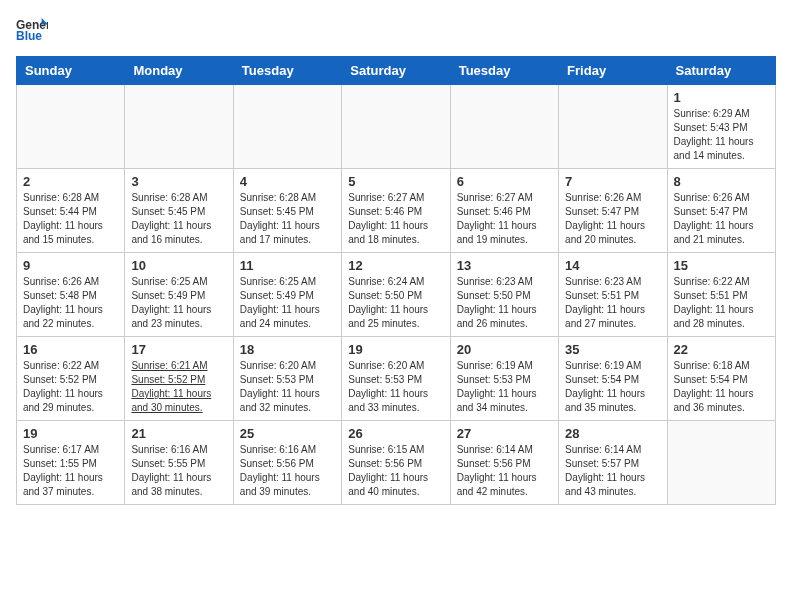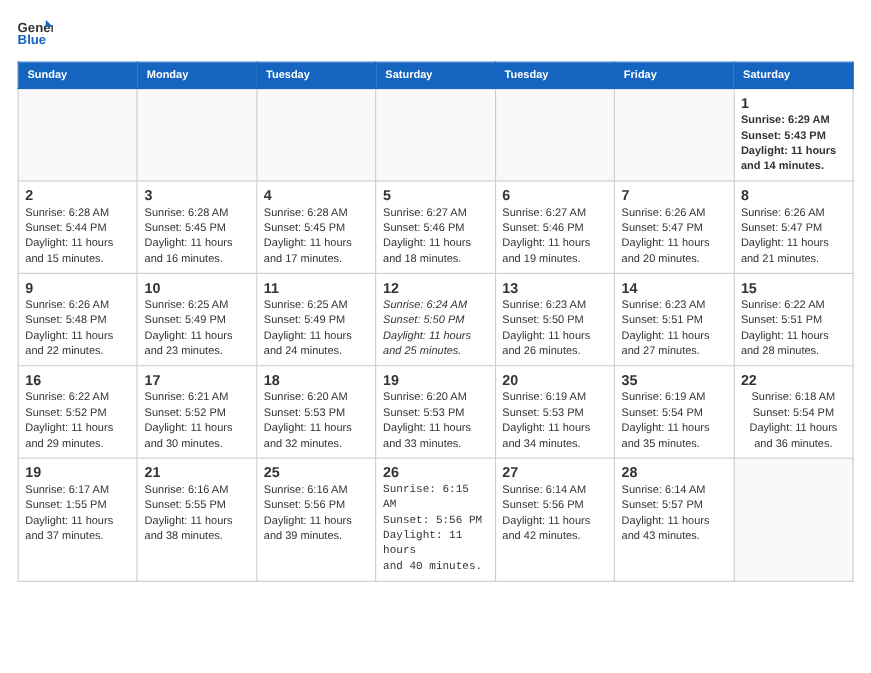--- a/index.html
+++ b/index.html
@@ -40,21 +40,21 @@
     .calendar {
       width: 100%;
       border-collapse: collapse;
       border: 1px solid #ccc;
     }
     .calendar th {
       background: #1565C0;
       color: #fff;
       text-align: left;
       padding: 6px 8px;
-      font-size: 10px;
+      font-size: 13px;
       font-weight: bold;
       border: 1px solid #1565C0;
     }
     .calendar td {
       vertical-align: top;
       border: 1px solid #ccc;
       padding: 5px 6px;
       width: 108px;
       min-height: 80px;
       font-size: 10.5px;
@@ -112,21 +112,21 @@
   <tbody id="cal-body">
       <tr>
         <td class="empty"></td>
         <td class="empty"></td>
         <td class="empty"></td>
         <td class="empty"></td>
         <td class="empty"></td>
         <td class="empty"></td>
         <td>
           <span class="day-num">1</span>
-          <div class="day-info" style="white-space: pre-line; font-weight: bold;">Sunrise: 6:29 AM
+          <div class="day-info" style="white-space: pre-line;">Sunrise: 6:29 AM
 Sunset: 5:43 PM
 Daylight: 11 hours
 and 14 minutes.</div>
         </td>
       </tr>
       <tr>
         <td>
           <span class="day-num">2</span>
           <div class="day-info" style="white-space: pre-line;">Sunrise: 6:28 AM
 Sunset: 5:44 PM
@@ -193,21 +193,21 @@
         </td>
         <td>
           <span class="day-num">11</span>
           <div class="day-info" style="white-space: pre-line;">Sunrise: 6:25 AM
 Sunset: 5:49 PM
 Daylight: 11 hours
 and 24 minutes.</div>
         </td>
         <td>
           <span class="day-num">12</span>
-          <div class="day-info" style="white-space: pre-line; font-style: italic;">Sunrise: 6:24 AM
+          <div class="day-info" style="white-space: pre-line;">Sunrise: 6:24 AM
 Sunset: 5:50 PM
 Daylight: 11 hours
 and 25 minutes.</div>
         </td>
         <td>
           <span class="day-num">13</span>
           <div class="day-info" style="white-space: pre-line;">Sunrise: 6:23 AM
 Sunset: 5:50 PM
 Daylight: 11 hours
 and 26 minutes.</div>
@@ -230,21 +230,21 @@
       <tr>
         <td>
           <span class="day-num">16</span>
           <div class="day-info" style="white-space: pre-line;">Sunrise: 6:22 AM
 Sunset: 5:52 PM
 Daylight: 11 hours
 and 29 minutes.</div>
         </td>
         <td>
           <span class="day-num">17</span>
-          <div class="day-info" style="white-space: pre-line;">Sunrise: 6:21 AM
+          <div class="day-info" style="white-space: pre-line; text-decoration: underline;">Sunrise: 6:21 AM
 Sunset: 5:52 PM
 Daylight: 11 hours
 and 30 minutes.</div>
         </td>
         <td>
           <span class="day-num">18</span>
           <div class="day-info" style="white-space: pre-line;">Sunrise: 6:20 AM
 Sunset: 5:53 PM
 Daylight: 11 hours
 and 32 minutes.</div>
@@ -265,21 +265,21 @@
         </td>
         <td>
           <span class="day-num">35</span>
           <div class="day-info" style="white-space: pre-line;">Sunrise: 6:19 AM
 Sunset: 5:54 PM
 Daylight: 11 hours
 and 35 minutes.</div>
         </td>
         <td>
           <span class="day-num">22</span>
-          <div class="day-info" style="white-space: pre-line; text-align: center;">Sunrise: 6:18 AM
+          <div class="day-info" style="white-space: pre-line;">Sunrise: 6:18 AM
 Sunset: 5:54 PM
 Daylight: 11 hours
 and 36 minutes.</div>
         </td>
       </tr>
       <tr>
         <td>
           <span class="day-num">19</span>
           <div class="day-info" style="white-space: pre-line;">Sunrise: 6:17 AM
 Sunset: 1:55 PM
@@ -295,21 +295,21 @@
         </td>
         <td>
           <span class="day-num">25</span>
           <div class="day-info" style="white-space: pre-line;">Sunrise: 6:16 AM
 Sunset: 5:56 PM
 Daylight: 11 hours
 and 39 minutes.</div>
         </td>
         <td>
           <span class="day-num">26</span>
-          <div class="day-info" style="white-space: pre-line; font-family: Liberation Mono, monospace;">Sunrise: 6:15 AM
+          <div class="day-info" style="white-space: pre-line;">Sunrise: 6:15 AM
 Sunset: 5:56 PM
 Daylight: 11 hours
 and 40 minutes.</div>
         </td>
         <td>
           <span class="day-num">27</span>
           <div class="day-info" style="white-space: pre-line;">Sunrise: 6:14 AM
 Sunset: 5:56 PM
 Daylight: 11 hours
 and 42 minutes.</div>

